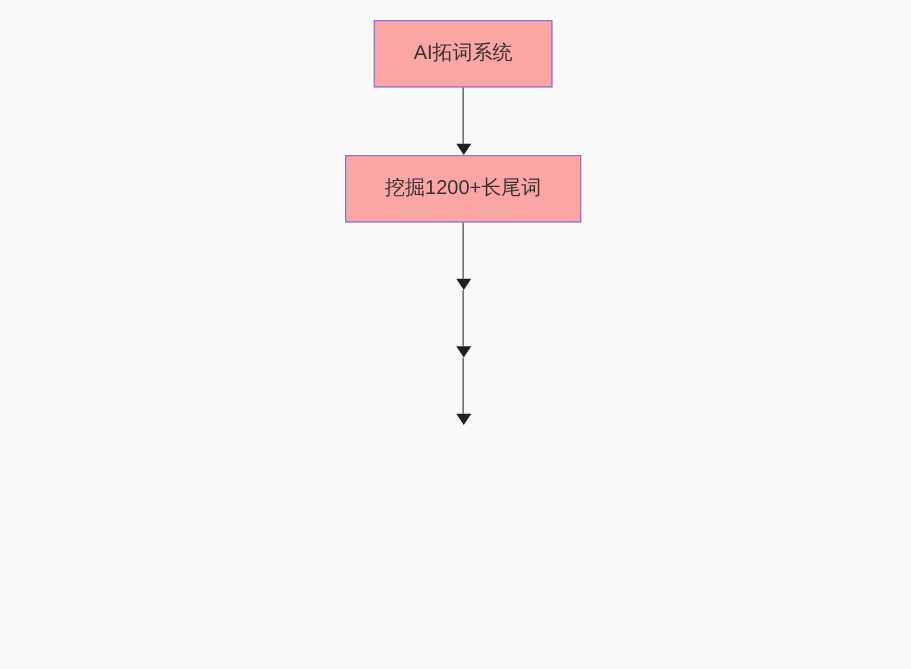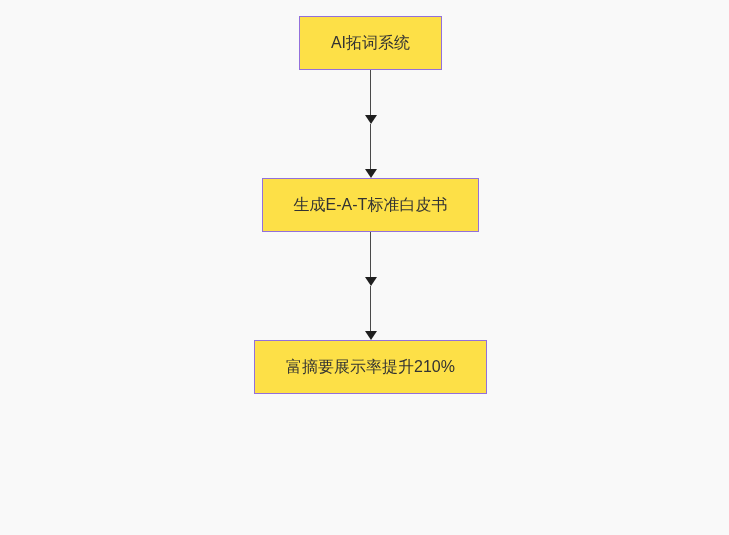--- a/index.html
+++ b/index.html
@@ -18,21 +18,21 @@
     display: flex;
     flex-direction: column;
     align-items: center;
     transform: translateX(6px);
     box-sizing: border-box;
   }
   .flow-node {
     box-sizing: border-box;
     height: 54px;
     padding: 0 31px;
-    background: #fde047;
+    background: #fca5a5;
     border: 1.5px solid #9370DB;
     color: #333333;
     font-size: 16px;
     line-height: 51px;
     text-align: center;
     white-space: nowrap;
   }
   .flow-arrow {
     height: 54px;
     display: flex;
@@ -57,34 +57,33 @@
 
 <div class="flowchart">
 
   <div class="flow-node">AI拓词系统</div>
 
   <div class="flow-arrow">
     <div class="arrow-line"></div>
     <div class="arrow-head"></div>
   </div>
 
-
-  <div class="flow-arrow">
-    <div class="arrow-line"></div>
-    <div class="arrow-head"></div>
-  </div>
-
-  <div class="flow-node">生成E-A-T标准白皮书</div>
+  <div class="flow-node">挖掘1200+长尾词</div>
 
   <div class="flow-arrow">
     <div class="arrow-line"></div>
     <div class="arrow-head"></div>
   </div>
 
 
   <div class="flow-arrow">
     <div class="arrow-line"></div>
     <div class="arrow-head"></div>
   </div>
 
-  <div class="flow-node">富摘要展示率提升210%</div>
+
+  <div class="flow-arrow">
+    <div class="arrow-line"></div>
+    <div class="arrow-head"></div>
+  </div>
+
 
 </div>
 
 </body></html>

